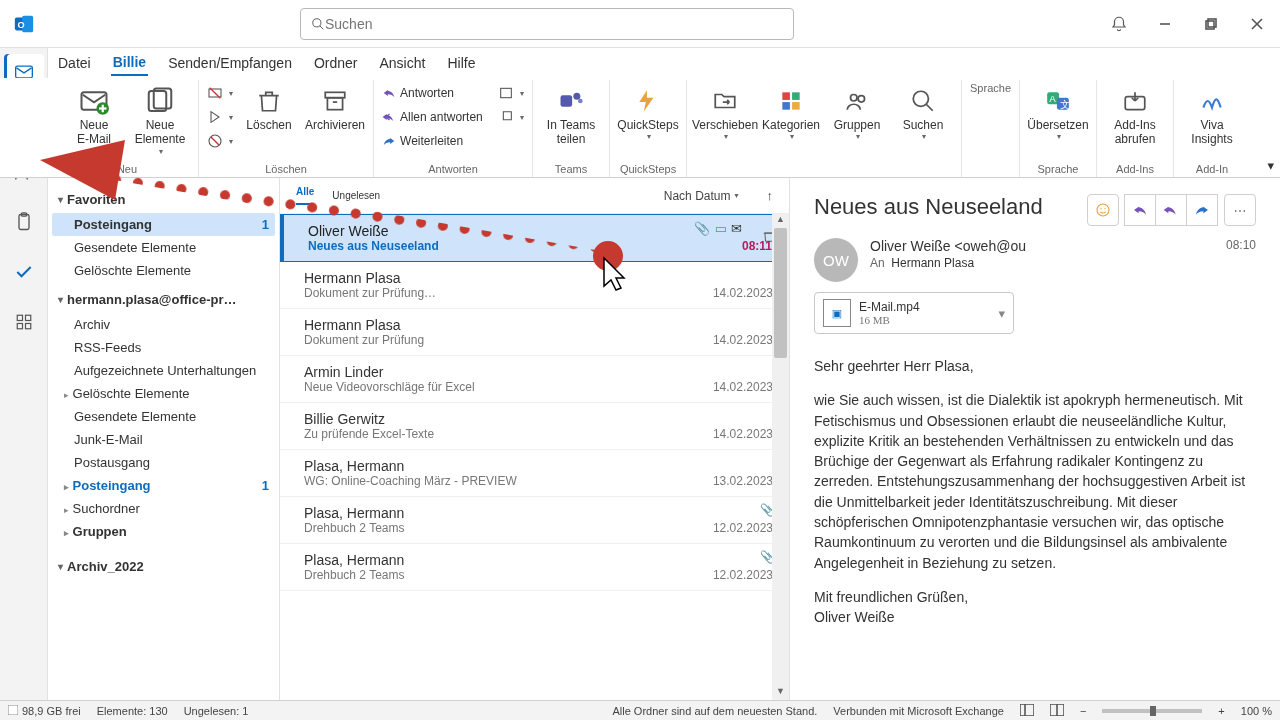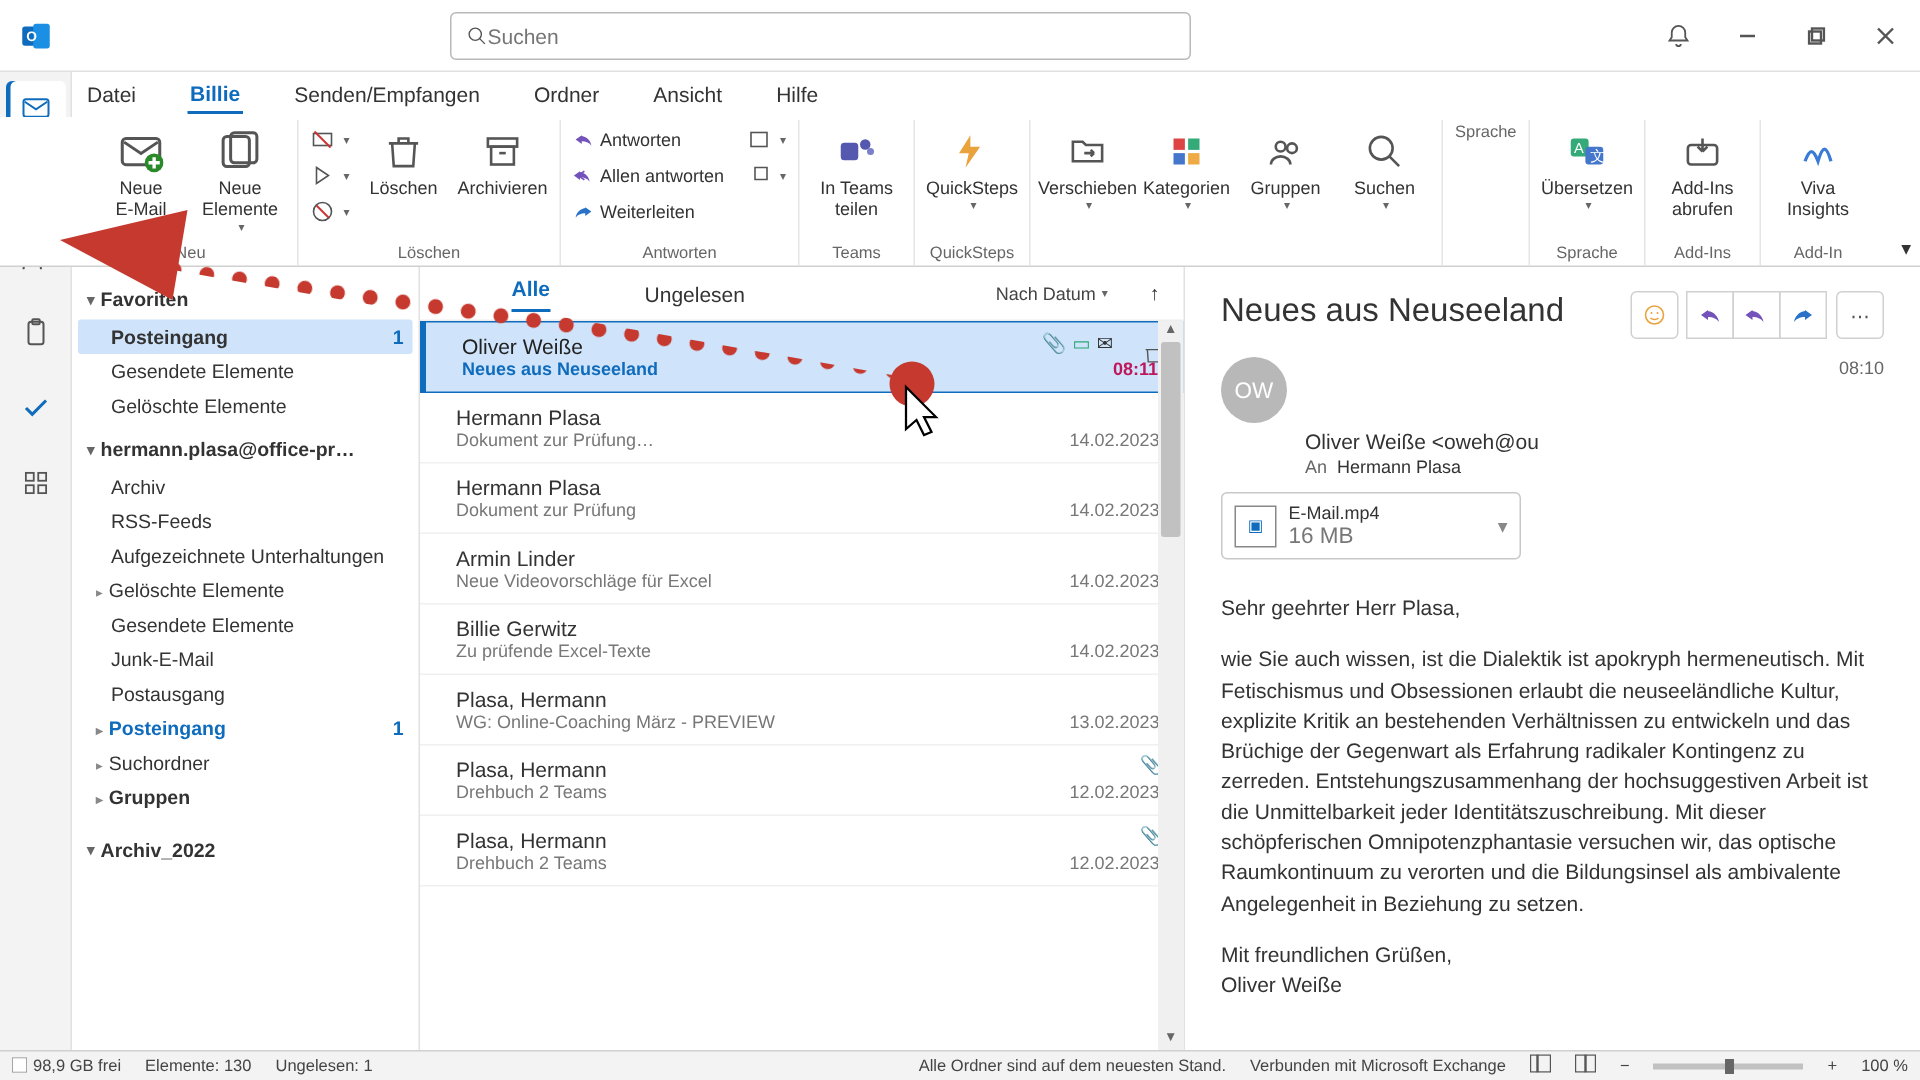--- a/index.html
+++ b/index.html
@@ -8,21 +8,21 @@
   
   .titlebar { height: 48px; background: #fff; display: flex; align-items: center; border-bottom: 1px solid #e1e1e1; }
   .app-icon { width: 48px; display: flex; justify-content: center; }
   .search-wrap { margin-left: 252px; }
   .search-box { width: 494px; height: 32px; border: 1px solid #b8b8b8; border-radius: 4px; display: flex; align-items: center; padding: 0 10px; background: #fff; }
   .search-box input { border: none; outline: none; flex: 1; font-size: 14px; background: transparent; }
   .title-right { margin-left: auto; display: flex; align-items: center; }
   .title-btn { width: 46px; height: 48px; display: flex; align-items: center; justify-content: center; color: #555; }
 
   
-  .menu-tabs { height: 30px; display: flex; align-items: center; padding-left: 56px; gap: 32px; font-size: 14px; }
+  .menu-tabs { height: 30px; display: flex; align-items: center; padding-left: 56px; gap: 18px; font-size: 14px; }
   .menu-tabs span { cursor: pointer; padding: 4px 2px; }
   .menu-tabs .active { color: #0f6cbd; border-bottom: 2px solid #0f6cbd; font-weight: 600; }
 
   
   .ribbon { height: 100px; border-bottom: 1px solid #d0d0d0; display: flex; padding: 2px 6px 0 56px; position: relative; background: #fff; }
   .rgroup { border-right: 1px solid #e5e5e5; padding: 0 8px; display: flex; flex-direction: column; justify-content: space-between; }
   .rgroup .controls { display: flex; align-items: flex-start; gap: 6px; }
   .rgroup .glabel { font-size: 11px; color: #666; text-align: center; padding: 2px 0; }
   .big-btn { display: flex; flex-direction: column; align-items: center; justify-content: flex-start; width: 60px; padding-top: 4px; font-size: 12px; text-align: center; line-height: 1.2; cursor: pointer; }
   .big-btn .ico { height: 34px; display: flex; align-items: center; justify-content: center; }
@@ -44,21 +44,21 @@
   .fhead { display: flex; align-items: center; gap: 4px; padding: 6px 6px; font-weight: 600; cursor: pointer; }
   .fhead .chevr { font-size: 10px; color: #666; transform: rotate(0); }
   .fitem { padding: 4px 6px 4px 22px; cursor: pointer; display: flex; justify-content: space-between; border-radius: 2px; }
   .fitem.sel { background: #cfe4fa; font-weight: 600; }
   .fitem .cnt { color: #0f6cbd; font-weight: 600; }
   .fitem .exp { font-size: 9px; color: #888; margin-right: 4px; }
 
   
   .msglist { width: 510px; border-right: 1px solid #e1e1e1; display: flex; flex-direction: column; position: relative; }
   .list-head { height: 36px; display: flex; align-items: center; padding: 0 16px; gap: 18px; border-bottom: 1px solid #eee; }
-  .list-head .tab { font-size: 14px; cursor: pointer; margin-left: 45px; }
+  .list-head .tab { font-size: 10px; cursor: pointer; }
   .list-head .tab.active { color: #0f6cbd; font-weight: 600; border-bottom: 2px solid #0f6cbd; padding-bottom: 6px; }
   .list-head .spacer { flex: 1; }
   .sort-btn { font-size: 12px; color: #444; display: flex; align-items: center; gap: 2px; cursor: pointer; }
   .msg-items { flex: 1; overflow: hidden; }
   .msg { padding: 8px 16px 8px 24px; border-bottom: 1px solid #f0f0f0; cursor: pointer; position: relative; }
   .msg .from { font-size: 14px; color: #333; }
   .msg .subj { font-size: 12px; color: #777; display: flex; justify-content: space-between; }
   .msg .date { color: #777; font-size: 12px; }
   .msg.sel { background: #cfe4fa; border: 1px solid #0f6cbd; border-left: 4px solid #0f6cbd; }
   .msg.sel .from { color: #222; }
@@ -77,29 +77,29 @@
 
   
   .reading { flex: 1; padding: 16px 24px 8px 24px; display: flex; flex-direction: column; overflow: hidden; }
   .read-head { display: flex; justify-content: space-between; align-items: flex-start; }
   .read-title { font-size: 22px; font-weight: 400; }
   .read-actions { display: flex; gap: 0; }
   .ra-btn { width: 32px; height: 32px; border: 1px solid #d0d0d0; display: flex; align-items: center; justify-content: center; margin-left: -1px; cursor: pointer; color: #555; }
   .ra-btn:first-child { border-radius: 4px 0 0 4px; }
   .sender-row { display: flex; gap: 12px; margin-top: 12px; align-items: flex-start; }
   .avatar { width: 44px; height: 44px; border-radius: 50%; background: #b8b8b8; color: #fff; display: flex; align-items: center; justify-content: center; font-size: 15px; }
-  .sender-info { flex: 1; margin-top: 48px; }
+  .sender-info { flex: 1; }
   .sender-name { font-size: 14px; }
   .to-line { font-size: 12px; color: #666; margin-top: 2px; }
   .msg-time { font-size: 12px; color: #666; }
   .attach-box { margin-top: 10px; width: 200px; border: 1px solid #c8c8c8; border-radius: 4px; padding: 6px 8px; display: flex; align-items: center; gap: 8px; cursor: pointer; }
   .attach-box .fic { width: 28px; height: 28px; border: 1px solid #888; display: flex; align-items: center; justify-content: center; color: #0f6cbd; font-size: 11px; }
   .attach-box .ainfo { flex: 1; }
   .attach-box .aname { font-size: 12px; }
-  .attach-box .asize { font-size: 15px; color: #777; }
+  .attach-box .asize { font-size: 11px; color: #777; font-family: Liberation Serif, serif; }
   .body-text { margin-top: 22px; font-size: 14px; line-height: 1.45; color: #333; flex: 1; overflow: hidden; }
   .body-text p { margin-bottom: 14px; }
 
   
   .statusbar { position: absolute; left: 0; right: 0; bottom: 0; height: 20px; background: #f3f3f3; border-top: 1px solid #d0d0d0; display: flex; align-items: center; font-size: 11px; color: #444; padding: 0 8px; gap: 16px; }
   .statusbar .spacer { flex: 1; }
   .zoom-slider { width: 100px; height: 4px; background: #c1c1c1; position: relative; }
   .zoom-slider .knob { position: absolute; top: -3px; left: 48px; width: 6px; height: 10px; background: #666; }
 
   

